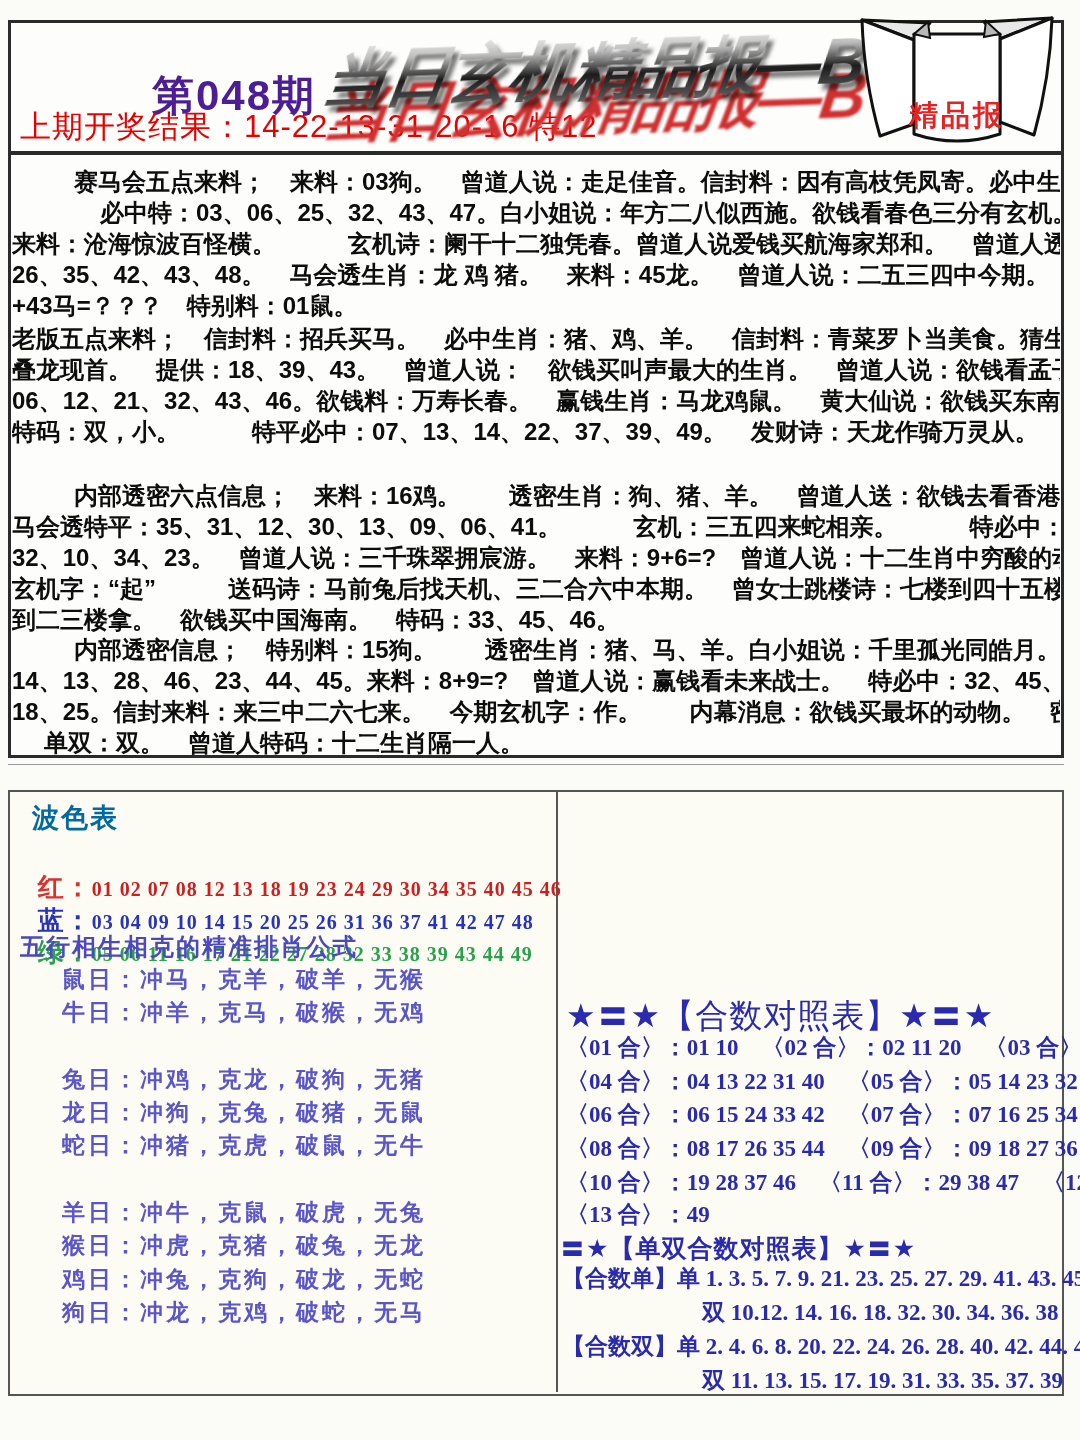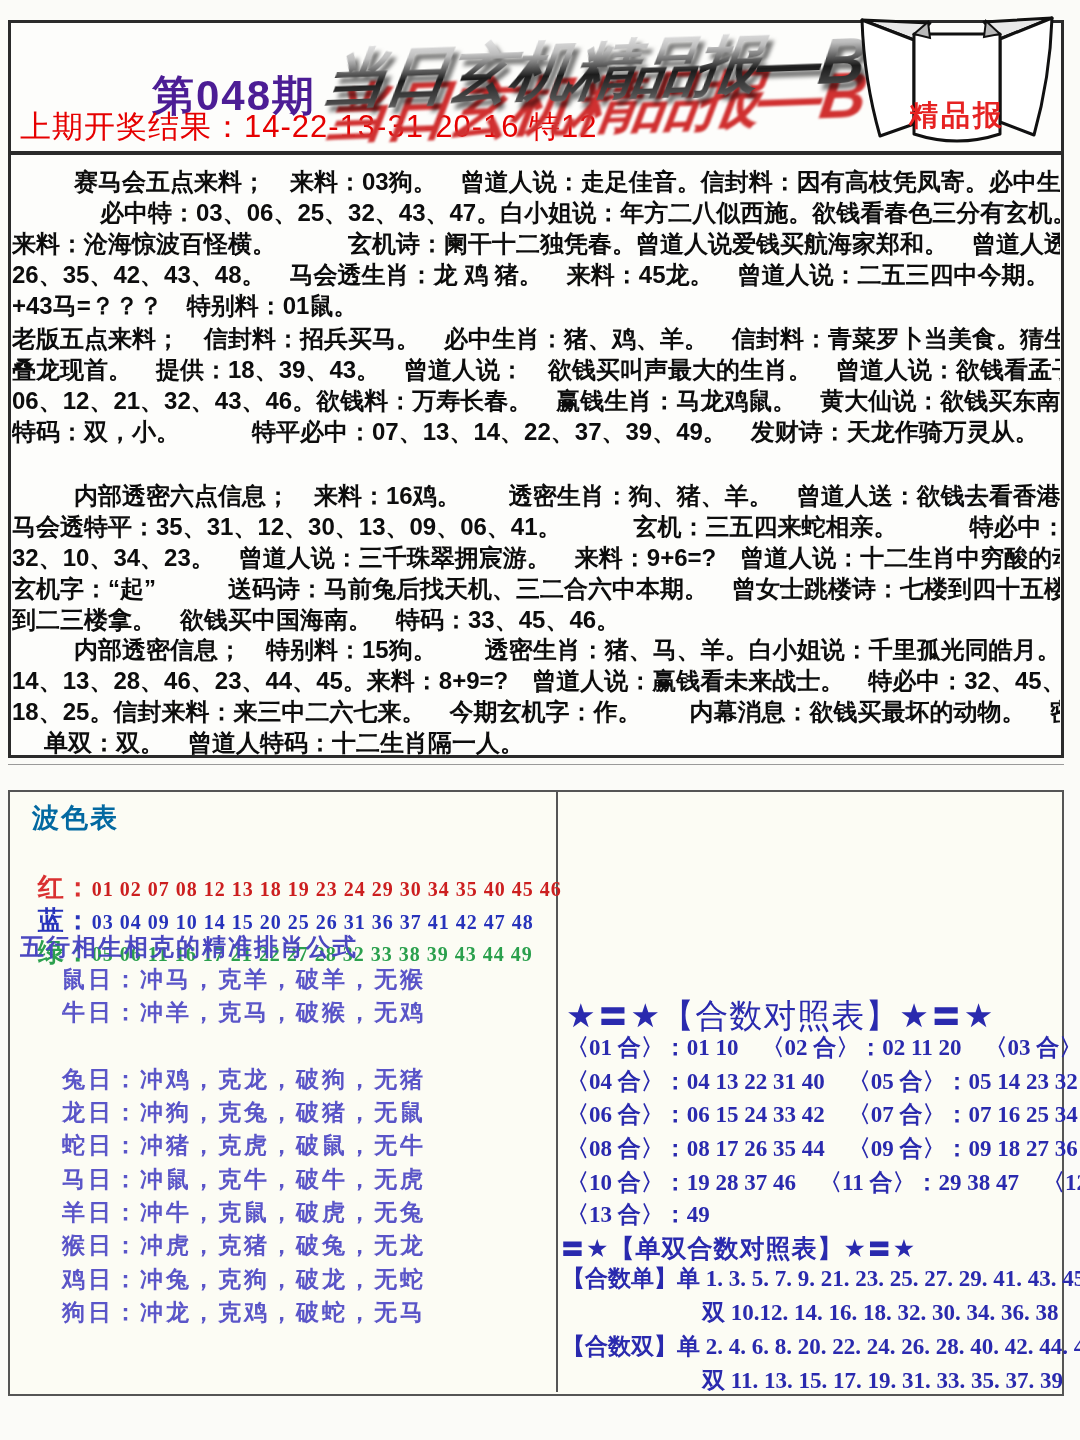--- a/index.html
+++ b/index.html
@@ -127,21 +127,20 @@
   <div class="abs bose-row row-green" style="top:901px">
     <span class="bose-label">绿：</span><span class="bose-nums">05 06 11 16 17 21 22 27 28 32 33 38 39 43 44 49</span>
   </div>
 
   <div class="abs wuxing-title">五行相生相克的精准排肖公式</div>
   <div class="abs wuxing-line" style="top:966px">鼠日：冲马，克羊，破羊，无猴</div>
   <div class="abs wuxing-line" style="top:999px">牛日：冲羊，克马，破猴，无鸡</div>
   <div class="abs wuxing-line" style="top:1066px">兔日：冲鸡，克龙，破狗，无猪</div>
   <div class="abs wuxing-line" style="top:1099px">龙日：冲狗，克兔，破猪，无鼠</div>
   <div class="abs wuxing-line" style="top:1132px">蛇日：冲猪，克虎，破鼠，无牛</div>
-  <div class="abs wuxing-line" style="top:1166px">马日：冲鼠，克牛，破牛，无虎</div>
   <div class="abs wuxing-line" style="top:1199px">羊日：冲牛，克鼠，破虎，无兔</div>
   <div class="abs wuxing-line" style="top:1232px">猴日：冲虎，克猪，破兔，无龙</div>
   <div class="abs wuxing-line" style="top:1266px">鸡日：冲兔，克狗，破龙，无蛇</div>
   <div class="abs wuxing-line" style="top:1299px">狗日：冲龙，克鸡，破蛇，无马</div>
 
   <div class="abs hesu hesu-header">★〓★【合数对照表】★〓★</div>
   <div class="abs hesu hesu-line" style="top:1034px">〈01 合〉：01 10　〈02 合〉：02 11 20　〈03 合〉：03 12 21 30</div>
   <div class="abs hesu hesu-line" style="top:1068px">〈04 合〉：04 13 22 31 40　〈05 合〉：05 14 23 32 41</div>
   <div class="abs hesu hesu-line" style="top:1101px">〈06 合〉：06 15 24 33 42　〈07 合〉：07 16 25 34 43</div>
   <div class="abs hesu hesu-line" style="top:1135px">〈08 合〉：08 17 26 35 44　〈09 合〉：09 18 27 36 45</div>

